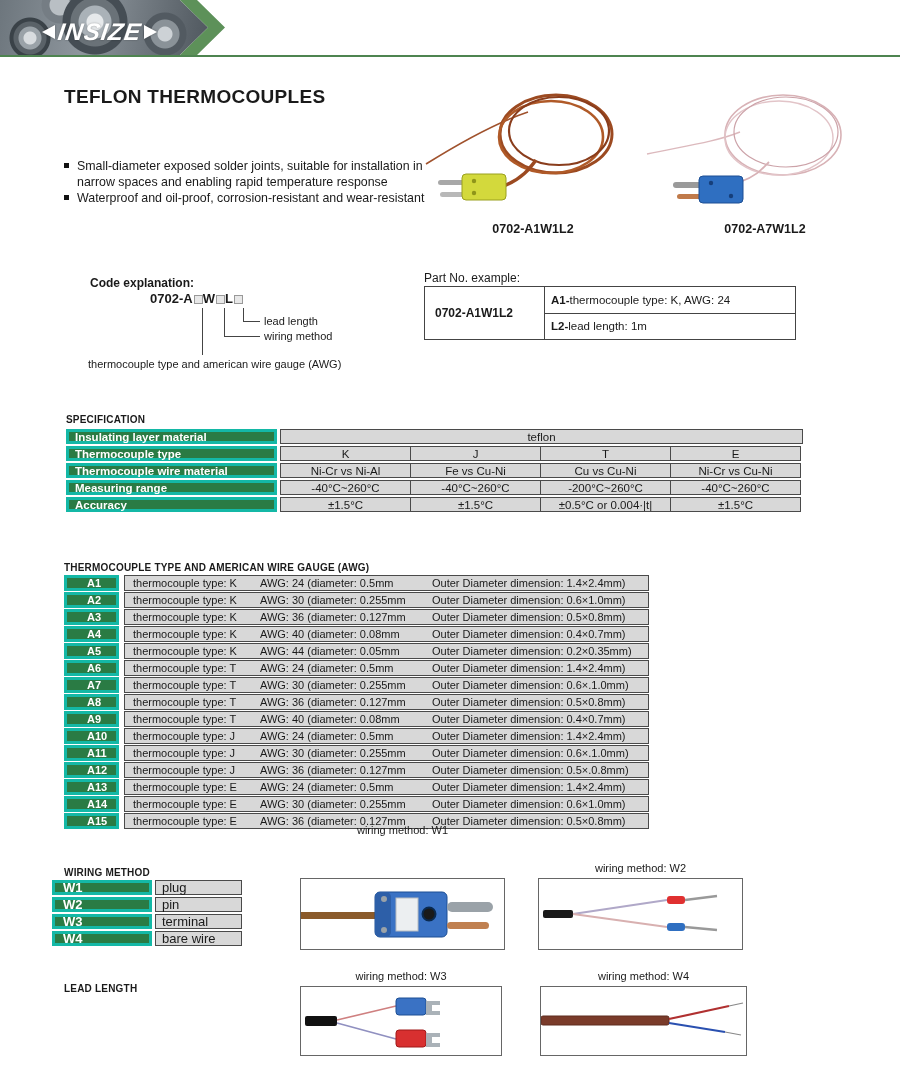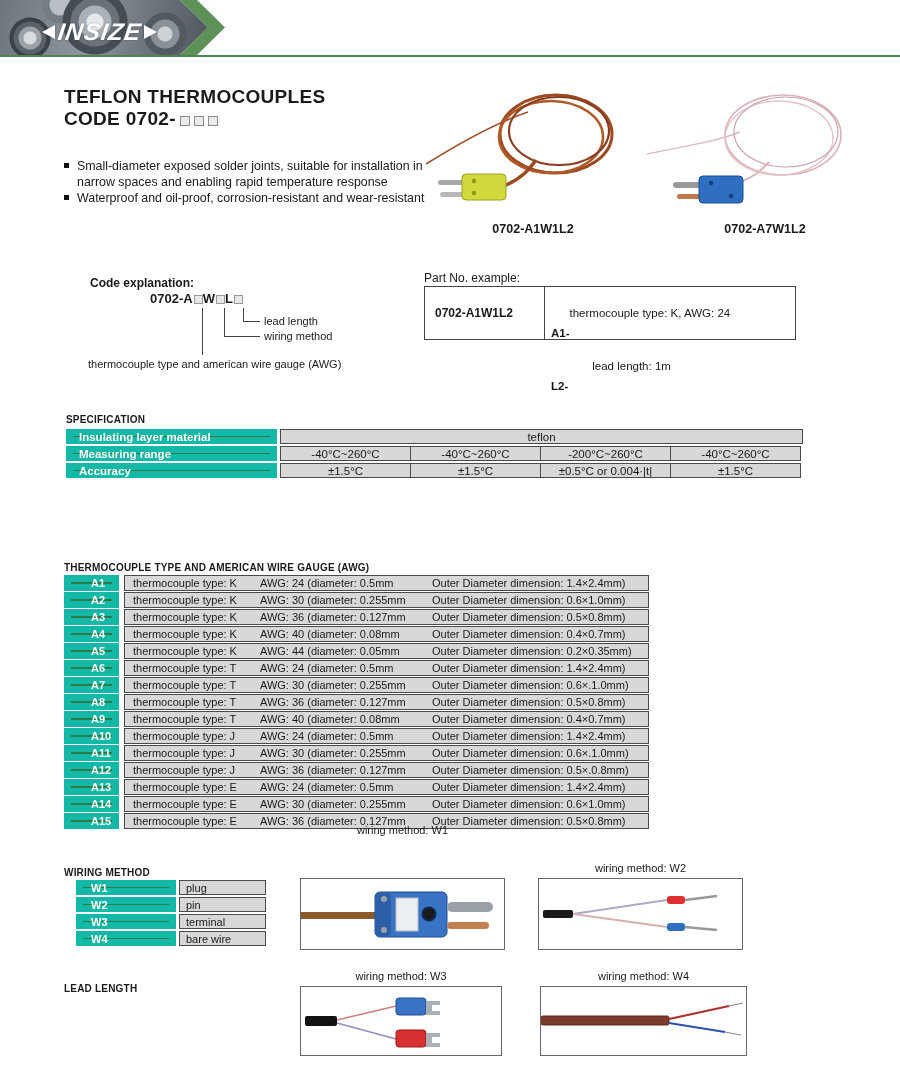--- a/index.html
+++ b/index.html
@@ -46,42 +46,42 @@
   .ce-box{ display:inline-block; width:9px; height:9px; border:1px solid #999; background:#e8e8e8; margin:0 0 -1px 1px; }
   .ce-line{ position:absolute; background:#444; }
   .ce-lbl{ position:absolute; font-size:11px; }
 
   
   .pn-head{ position:absolute; left:424px; top:271px; font-weight:normal; font-size:12px; }
   .pn-table{ position:absolute; left:424px; top:286px; width:372px; height:54px; display:flex; border:1px solid #444; }
   .pn-left{ width:120px; border-right:1px solid #444; display:flex; align-items:center; padding-left:10px; font-weight:bold; font-size:12px; }
   .pn-rows{ flex:1; display:flex; flex-direction:column; }
   .pn-row{ flex:1; border-bottom:1px solid #444; display:flex; align-items:center; padding-left:6px; font-size:11.5px; }
-  .pn-row:last-child{ border-bottom:none;gap:24px; }
-  .pn-row b{ margin-right:0;margin-top:40px; }
+  .pn-row:last-child{ border-bottom:none; }
+  .pn-row b{ margin-right:0; }
 
   
   .sect-head{ position:absolute; font-weight:bold; font-size:10px; letter-spacing:.2px; }
-  .gt-label{ background:#2a7b44; color:#fff; font-weight:bold; border:7px solid #14b8a6; padding-left:6px; display:flex; align-items:center; }
+  .gt-label{ background:#2a7b44; color:#fff; font-weight:bold; border:3px solid #14b8a6; padding-left:6px; display:flex; align-items:center; }
   .gt-val{ background:#d8d8d8; border:1px solid #4a4a4a; display:flex; align-items:center; justify-content:center; }
 
   .spec-table{ position:absolute; left:66px; top:429px; width:738px; font-size:11.5px; }
   .spec-row{ display:flex; height:15px; margin-bottom:2px; }
   .spec-row .gt-label{ width:211px; margin-right:3px; }
   .spec-row .gt-val{ width:131px; margin-left:-1px; }
   .spec-row .gt-val.first{ margin-left:0; }
   .spec-row .gt-val.span{ width:523px; margin-left:0; }
 
   .awg-table{ position:absolute; left:64px; top:575px; width:590px; font-size:11px; }
   .awg-row{ display:flex; height:16px; margin-bottom:1px; }
   .awg-row .gt-label{ width:55px; margin-right:5px; padding-left:20px; }
   .awg-row .awg-data{ width:525px; background:#d8d8d8; border:1px solid #4a4a4a; display:flex; align-items:center; padding-left:8px; }
   .awg-type{ width:127px; } .awg-awg{ width:172px; }
 
-  .mini-table{ position:absolute; left:76px; width:192px; font-size:11px; }
+  .mini-table{ position:absolute; left:52px; width:192px; font-size:13px; }
   .mini-row{ display:flex; height:15px; margin-bottom:2px; }
   .mini-row .gt-label{ width:100px; margin-right:3px; padding-left:8px; }
   .mini-row .gt-val{ width:87px; justify-content:flex-start; padding-left:6px; }
 
   
   .wd-caption{ position:absolute; font-size:11px; text-align:center; }
   .wd-box{ position:absolute; border:1px solid #666; background:#fff; }
 </style>
 </head>
 <body>
@@ -92,23 +92,20 @@
   <div class="hdr-chevron"></div>
   <div class="hdr-line"></div>
   <div class="logo">
     <span class="arr-l"></span>
     <span class="logo-text">INSIZE</span>
     <span class="arr-r"></span>
   </div>
 
   <div class="title">
     <div>TEFLON THERMOCOUPLES</div>
-    <div>
-      <span>CODE 0702-</span><span class="sq"></span><span class="sq"></span><span class="sq"></span>
-    </div>
   </div>
 
   <ul class="features">
     <li>Small-diameter exposed solder joints, suitable for installation in narrow spaces and enabling rapid temperature response</li>
     <li>Waterproof and oil-proof, corrosion-resistant and wear-resistant</li>
   </ul>
 
   <svg class="prod-svg" style="left:418px; top:82px;" width="230" height="135" viewBox="0 0 230 135">
     <path d="M8,82 C40,62 80,40 110,30" stroke="#a0522d" stroke-width="1.6" fill="none"></path>
     <ellipse cx="138" cy="52" rx="56" ry="39" fill="none" stroke="#9c4a21" stroke-width="3"></ellipse>
@@ -166,20 +163,34 @@
     </div>
   </div>
 
   <div class="sect-head" style="left:66px; top:414px;">SPECIFICATION</div>
   <div class="spec-table">
     <div class="spec-row">
       <div class="gt-label">Insulating layer material</div>
       <div class="gt-val span">teflon</div>
     </div>
     <div class="spec-row">
+      <div class="gt-label">Thermocouple type</div>
+      <div class="gt-val first">K</div>
+      <div class="gt-val">J</div>
+      <div class="gt-val">T</div>
+      <div class="gt-val">E</div>
+    </div>
+    <div class="spec-row">
+      <div class="gt-label">Thermocouple wire material</div>
+      <div class="gt-val first">Ni-Cr vs Ni-Al</div>
+      <div class="gt-val">Fe vs Cu-Ni</div>
+      <div class="gt-val">Cu vs Cu-Ni</div>
+      <div class="gt-val">Ni-Cr vs Cu-Ni</div>
+    </div>
+    <div class="spec-row">
       <div class="gt-label">Measuring range</div>
       <div class="gt-val first">-40°C~260°C</div>
       <div class="gt-val">-40°C~260°C</div>
       <div class="gt-val">-200°C~260°C</div>
       <div class="gt-val">-40°C~260°C</div>
     </div>
     <div class="spec-row">
       <div class="gt-label">Accuracy</div>
       <div class="gt-val first">±1.5°C</div>
       <div class="gt-val">±1.5°C</div>

